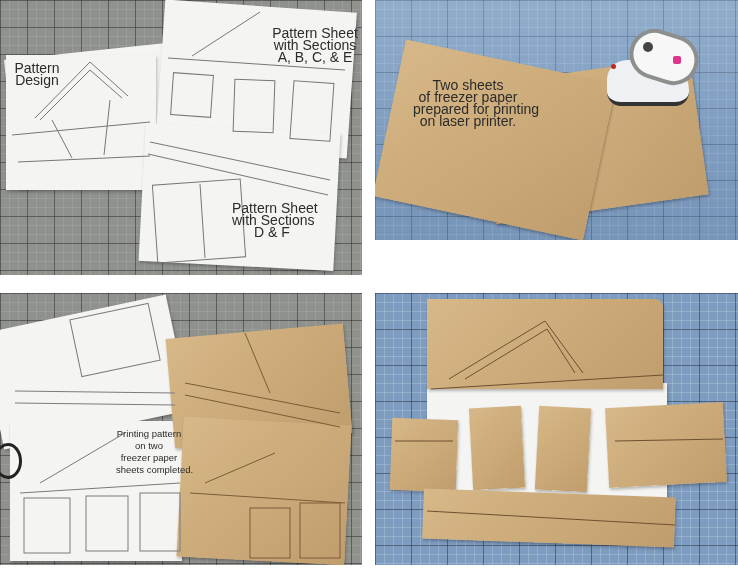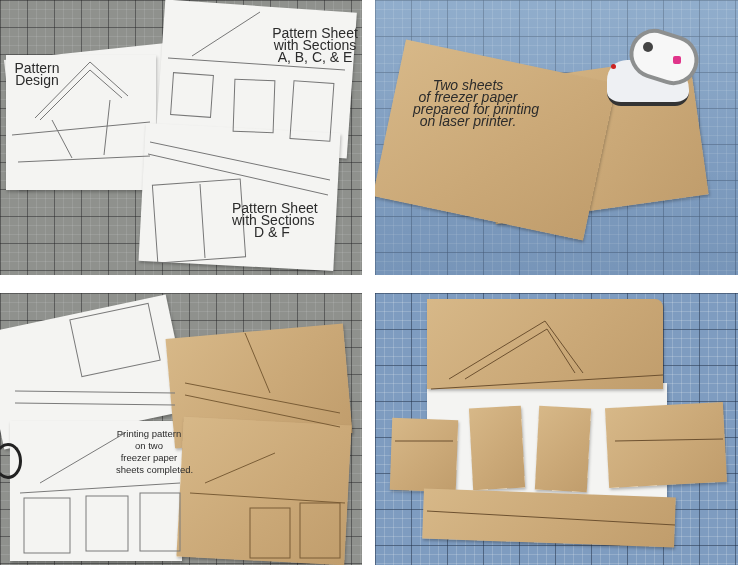--- a/index.html
+++ b/index.html
@@ -1,20 +1,20 @@
 <!DOCTYPE html>
 <html><head>
 <meta charset="utf-8">
 <style>
   html, body { margin:0; padding:0; }
   body { width:738px; height:570px; background:#ffffff; position:relative; overflow:hidden;
          font-family:"Liberation Sans", sans-serif; }
   .panel { position:absolute; overflow:hidden; }
   .p-tl { left:0; top:0; width:362px; height:275px; }
-  .p-tr { left:375px; top:0; width:363px; height:275px;font-style:italic; }
+  .p-tr { left:375px; top:0; width:363px; height:240px; }
   .p-bl { left:0; top:293px; width:362px; height:272px; }
   .p-br { left:375px; top:293px; width:363px; height:272px; }
 
   .mat-gray { background-color:#8f918d;
     background-image:
       linear-gradient(rgba(40,40,40,.55) 1.5px, transparent 1.5px),
       linear-gradient(90deg, rgba(40,40,40,.55) 1.5px, transparent 1.5px),
       linear-gradient(rgba(255,255,255,.10) 1px, transparent 1px),
       linear-gradient(90deg, rgba(255,255,255,.10) 1px, transparent 1px);
     background-size:27px 27px,27px 27px,9px 9px,9px 9px; }

